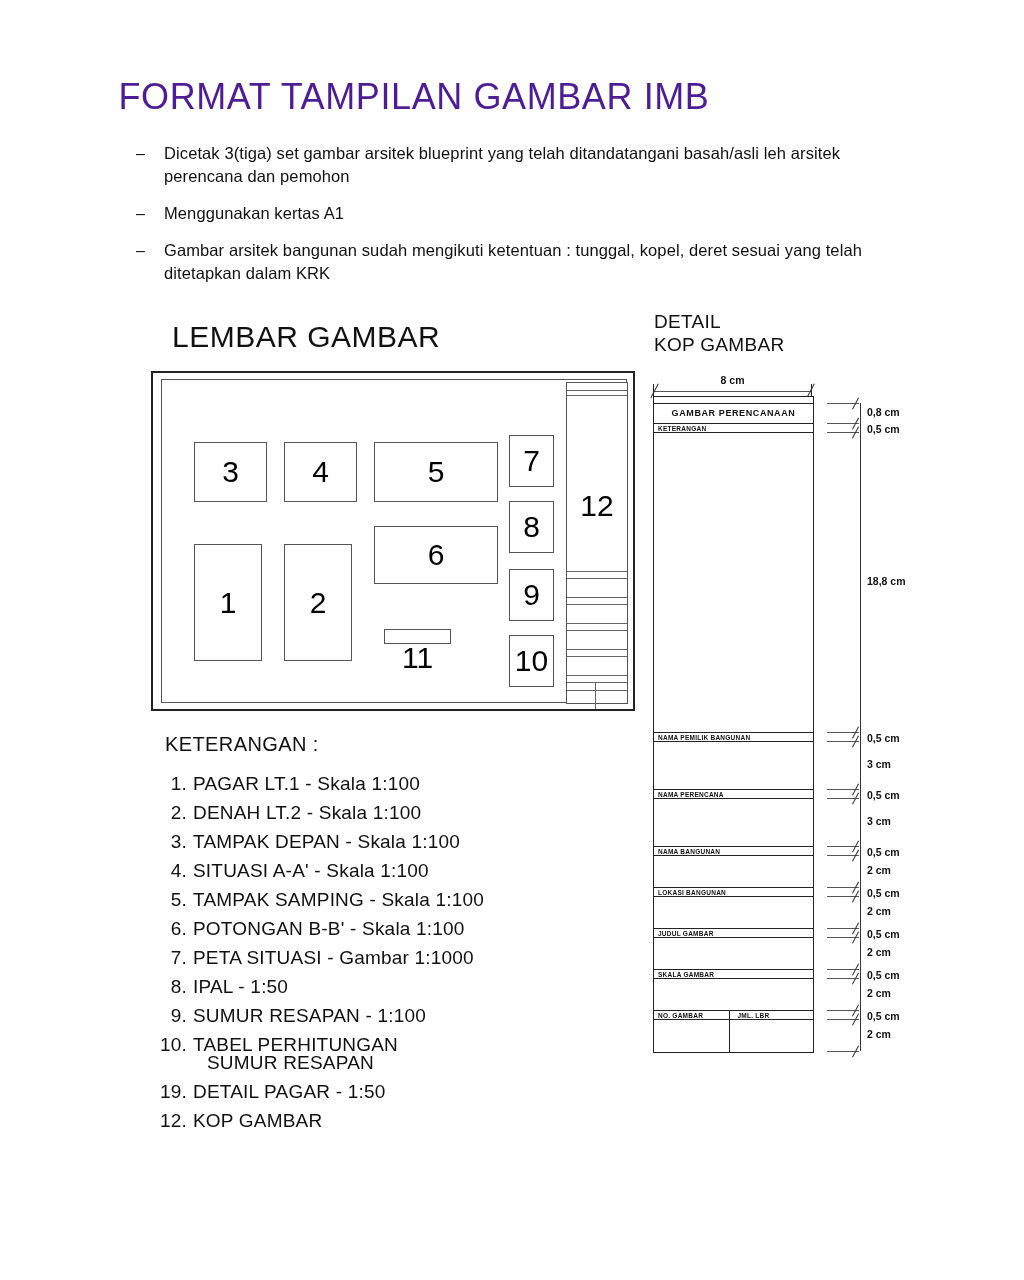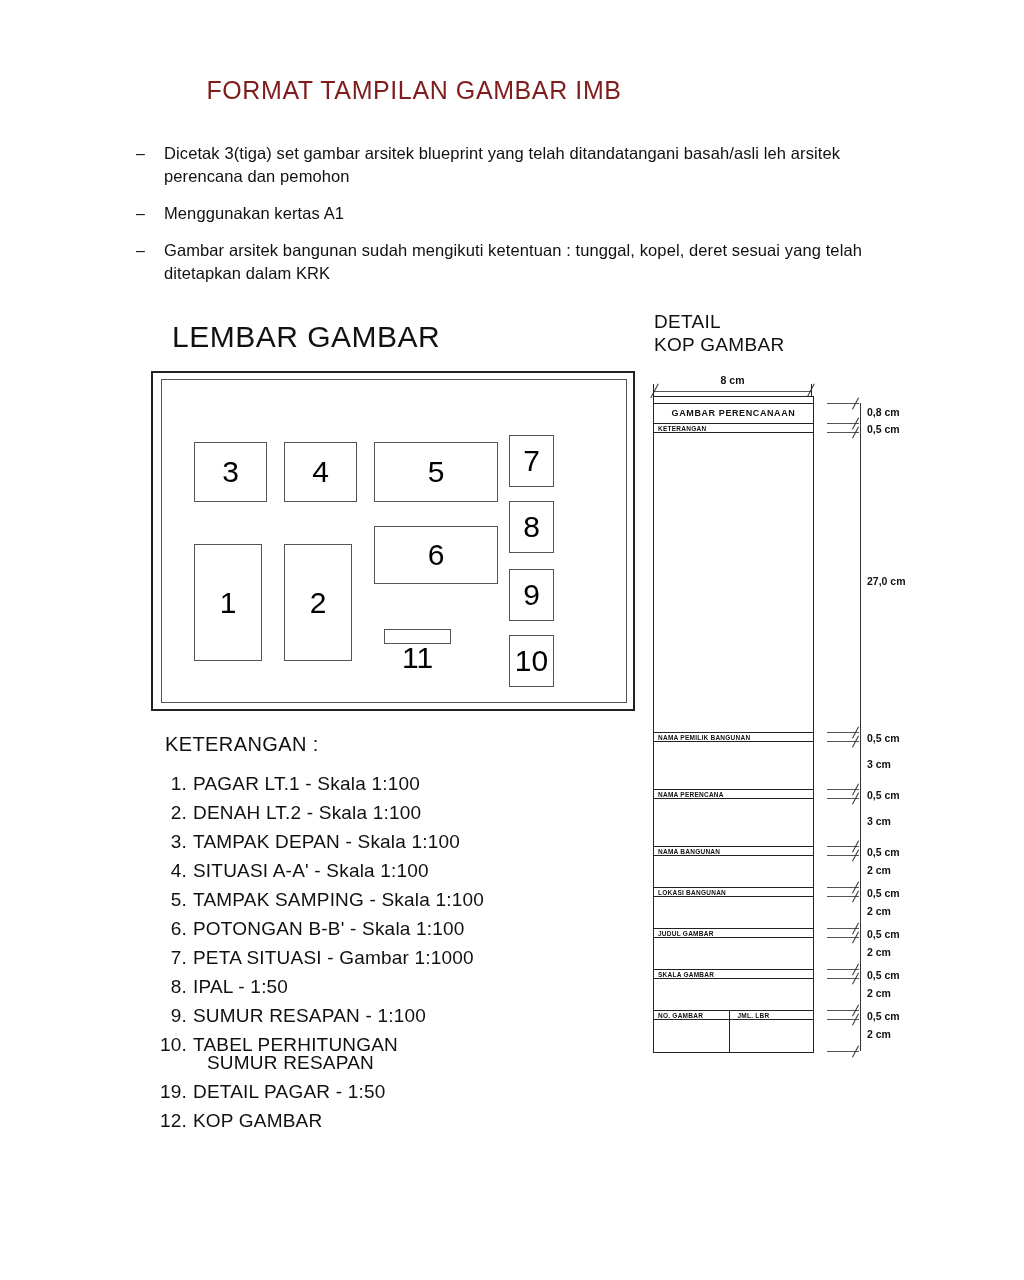--- a/index.html
+++ b/index.html
@@ -14,24 +14,24 @@
     overflow: hidden;
   }
 
   
   #doc-title {
     position: absolute;
     top: 76px;
     left: 0;
     width: 828px;
     text-align: center;
-    font-size: 25px;
+    font-size: 36px;
     letter-spacing: 0.6px;
     font-weight: 400;
-    color: #7f1d1d;
+    color: #4c1d95;
   }
 
   
   #intro-bullets {
     position: absolute;
     top: 142px;
     left: 136px;
     width: 760px;
   }
   .bullet-row {
@@ -411,20 +411,39 @@
     <div class="panel" id="panel-9">
       <span class="panel-num">9</span>
     </div>
     <div class="panel" id="panel-10">
       <span class="panel-num">10</span>
     </div>
 
     <div id="panel-11-bar"></div>
     <div id="panel-11-label">11</div>
 
+    <div id="panel-12">
+      <div id="panel-12-head"></div>
+      <div id="panel-12-num">12</div>
+      <div id="panel-12-rows">
+        <div class="p12-row thin"></div>
+        <div class="p12-row tall"></div>
+        <div class="p12-row thin"></div>
+        <div class="p12-row tall"></div>
+        <div class="p12-row thin"></div>
+        <div class="p12-row tall"></div>
+        <div class="p12-row thin"></div>
+        <div class="p12-row tall"></div>
+        <div class="p12-row thin"></div>
+        <div id="p12-split">
+          <div class="splitline"></div>
+          <div class="sep"></div>
+        </div>
+      </div>
+    </div>
 
   </div>
 </div>
 
 <div id="keterangan-title">KETERANGAN :</div>
 
 <div id="keterangan-list">
   <div class="ket-item">
     <span class="ket-num">1.</span>
     <span class="ket-text">PAGAR LT.1 - Skala 1:100</span>
@@ -547,21 +566,21 @@
         <div class="dimtext" style="top: 3px;">0,8 cm</div>
       </div>
       <div class="dimrow" style="position: absolute; top: 27px; height: 9px;">
         <div class="leader" style="top: 0px;"></div>
         <div class="tickmark" style="top: -6px;"></div>
         <div class="dimtext" style="top: 0px;">0,5 cm</div>
       </div>
       <div class="dimrow" style="position: absolute; top: 36px; height: 300px;">
         <div class="leader" style="top: 0px;"></div>
         <div class="tickmark" style="top: -6px;"></div>
-        <div class="dimtext" style="top: 143px;">27,0 cm</div>
+        <div class="dimtext" style="top: 143px;">18,8 cm</div>
       </div>
       <div class="dimrow" style="position: absolute; top: 336px; height: 9px;">
         <div class="leader" style="top: 0px;"></div>
         <div class="tickmark" style="top: -6px;"></div>
         <div class="dimtext" style="top: 0px;">0,5 cm</div>
       </div>
       <div class="dimrow" style="position: absolute; top: 345px; height: 48px;">
         <div class="leader" style="top: 0px;"></div>
         <div class="tickmark" style="top: -6px;"></div>
         <div class="dimtext" style="top: 17px;">3 cm</div>

